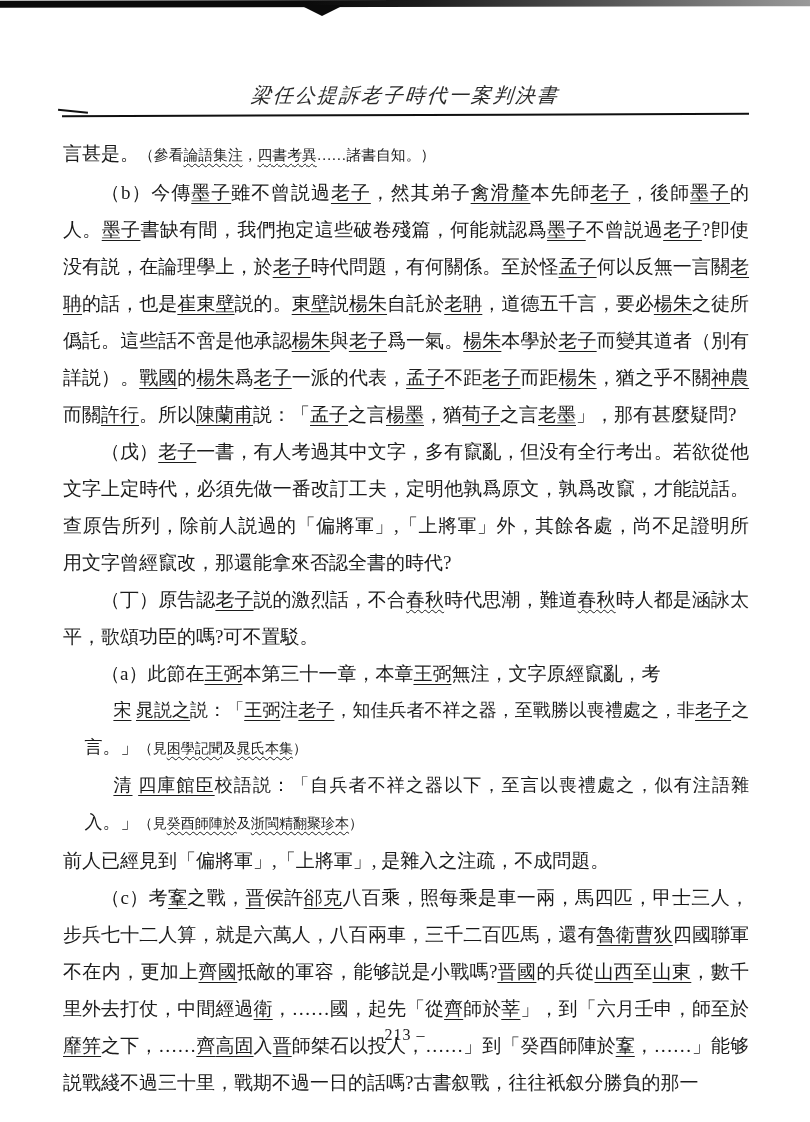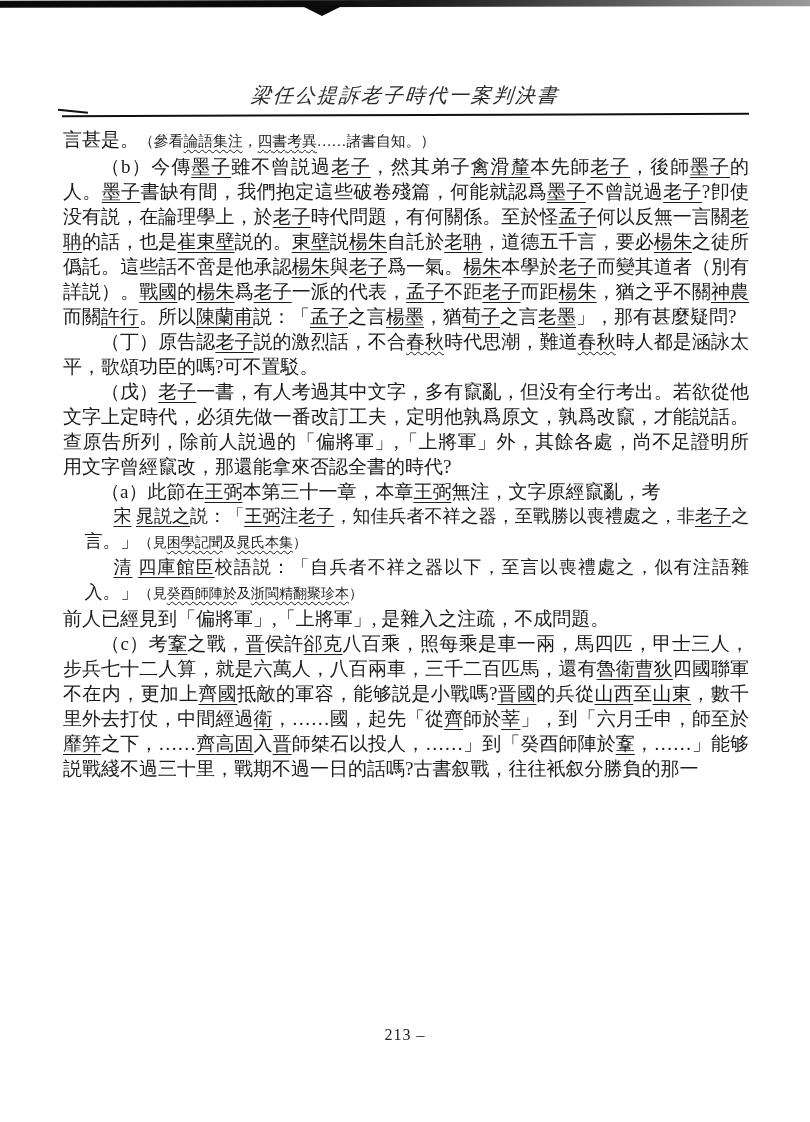--- a/index.html
+++ b/index.html
@@ -38,22 +38,22 @@
     position:absolute;top:114px;left:62px;width:687px;height:2px;
     background:#101010;
     transform:rotate(-0.2deg);
   }
   .header-rule::before{
     content:"";position:absolute;left:-4px;top:-5px;width:30px;height:2px;
     background:#101010;transform:rotate(6deg);
   }
   
   .text-body{
-    position:absolute;top:127px;left:63px;width:686px;
-    font-size:19px;line-height:25px;
+    position:absolute;top:135px;left:63px;width:686px;
+    font-size:19px;line-height:37px;
     text-align:justify;text-justify:inter-character;
   }
   .para{margin:0;text-indent:2em;}
   .para.noindent{text-indent:0;}
   .para.quote{margin-left:1.2em;text-indent:1.6em;font-size:18px;}
   .u-n{text-decoration:underline;text-decoration-thickness:1px;text-underline-offset:4px;}
   .u-b{text-decoration:underline;text-decoration-style:wavy;text-decoration-thickness:1px;text-underline-offset:3px;}
   .sm{font-size:0.78em;}
   
   .page-number{
@@ -70,22 +70,22 @@
   <div class="scan-edge"></div>
   <div class="scan-notch"></div>
 
   <div class="running-header">梁任公提訴老子時代一案判決書</div>
 
   <div class="header-rule"></div>
 
   <div class="text-body">
       <p class="para noindent"><span>言甚是。</span><span class="sm">（參看</span><span class="u-b sm">論語集注</span><span class="sm">，</span><span class="u-b sm">四書考異</span><span class="sm">……諸書自知。）</span></p>
       <p class="para"><span>（b）今傳</span><span class="u-n">墨子</span><span>雖不曾説過</span><span class="u-n">老子</span><span>，然其弟子</span><span class="u-n">禽滑釐</span><span>本先師</span><span class="u-n">老子</span><span>，後師</span><span class="u-n">墨子</span><span>的人。</span><span class="u-n">墨子</span><span>書缺有間，我們抱定這些破卷殘篇，何能就認爲</span><span class="u-n">墨子</span><span>不曾説過</span><span class="u-n">老子</span><span>?卽使没有説，在論理學上，於</span><span class="u-n">老子</span><span>時代問題，有何關係。至於怪</span><span class="u-n">孟子</span><span>何以反無一言關</span><span class="u-n">老聃</span><span>的話，也是</span><span class="u-n">崔東壁</span><span>説的。</span><span class="u-n">東壁</span><span>説</span><span class="u-n">楊朱</span><span>自託於</span><span class="u-n">老聃</span><span>，道德五千言，要必</span><span class="u-n">楊朱</span><span>之徒所僞託。這些話不啻是他承認</span><span class="u-n">楊朱</span><span>與</span><span class="u-n">老子</span><span>爲一氣。</span><span class="u-n">楊朱</span><span>本學於</span><span class="u-n">老子</span><span>而變其道者（別有詳説）。</span><span class="u-n">戰國</span><span>的</span><span class="u-n">楊朱</span><span>爲</span><span class="u-n">老子</span><span>一派的代表，</span><span class="u-n">孟子</span><span>不距</span><span class="u-n">老子</span><span>而距</span><span class="u-n">楊朱</span><span>，猶之乎不關</span><span class="u-n">神農</span><span>而關</span><span class="u-n">許行</span><span>。所以</span><span class="u-n">陳蘭甫</span><span>説：「</span><span class="u-n">孟子</span><span>之言</span><span class="u-n">楊墨</span><span>，猶</span><span class="u-n">荀子</span><span>之言</span><span class="u-n">老墨</span><span>」，那有甚麼疑問?</span></p>
+      <p class="para"><span>（戊）</span><span class="u-n">老子</span><span>一書，有人考過其中文字，多有竄亂，但没有全行考出。若欲從他文字上定時代，必須先做一番改訂工夫，定明他孰爲原文，孰爲改竄，才能説話。查原告所列，除前人説過的「偏將軍」,「上將軍」外，其餘各處，尚不足證明所用文字曾經竄改，那還能拿來否認全書的時代?</span></p>
       <p class="para"><span>（丁）原告認</span><span class="u-n">老子</span><span>説的激烈話，不合</span><span class="u-b">春秋</span><span>時代思潮，難道</span><span class="u-b">春秋</span><span>時人都是涵詠太平，歌頌功臣的嗎?可不置駁。</span></p>
-      <p class="para"><span>（戊）</span><span class="u-n">老子</span><span>一書，有人考過其中文字，多有竄亂，但没有全行考出。若欲從他文字上定時代，必須先做一番改訂工夫，定明他孰爲原文，孰爲改竄，才能説話。查原告所列，除前人説過的「偏將軍」,「上將軍」外，其餘各處，尚不足證明所用文字曾經竄改，那還能拿來否認全書的時代?</span></p>
       <p class="para"><span>（a）此節在</span><span class="u-n">王弼</span><span>本第三十一章，本章</span><span class="u-n">王弼</span><span>無注，文字原經竄亂，考</span></p>
       <p class="para quote"><span class="u-n">宋</span><span> </span><span class="u-n">晁説之</span><span>説：「</span><span class="u-n">王弼</span><span>注</span><span class="u-n">老子</span><span>，知佳兵者不祥之器，至戰勝以喪禮處之，非</span><span class="u-n">老子</span><span>之言。」</span><span class="sm">（見</span><span class="u-b sm">困學記聞</span><span class="sm">及</span><span class="u-b sm">晁氏本集</span><span class="sm">）</span></p>
       <p class="para quote"><span class="u-n">清</span><span> </span><span class="u-n">四庫館臣</span><span>校語説：「自兵者不祥之器以下，至言以喪禮處之，似有注語雜入。」</span><span class="sm">（見</span><span class="u-b sm">癸酉師陣於</span><span class="sm">及</span><span class="u-b sm">浙閩精翻聚珍本</span><span class="sm">）</span></p>
       <p class="para noindent"><span>前人已經見到「偏將軍」,「上將軍」, 是雜入之注疏，不成問題。</span></p>
       <p class="para"><span>（c）考</span><span class="u-n">鞌</span><span>之戰，</span><span class="u-n">晋</span><span>侯許</span><span class="u-n">郤克</span><span>八百乘，照每乘是車一兩，馬四匹，甲士三人，步兵七十二人算，就是六萬人，八百兩車，三千二百匹馬，還有</span><span class="u-n">魯衛曹狄</span><span>四國聯軍不在内，更加上</span><span class="u-n">齊國</span><span>抵敵的軍容，能够説是小戰嗎?</span><span class="u-n">晋國</span><span>的兵從</span><span class="u-n">山西</span><span>至</span><span class="u-n">山東</span><span>，數千里外去打仗，中間經過</span><span class="u-n">衛</span><span>，……國，起先「從</span><span class="u-n">齊</span><span>師於</span><span class="u-n">莘</span><span>」，到「六月壬申，師至於</span><span class="u-n">靡笄</span><span>之下，……</span><span class="u-n">齊</span><span class="u-n">高固</span><span>入</span><span class="u-n">晋</span><span>師桀石以投人，……」到「癸酉師陣於</span><span class="u-n">鞌</span><span>，……」能够説戰綫不過三十里，戰期不過一日的話嗎?古書叙戰，往往衹叙分勝負的那一</span></p>
     </div>
 
   <div class="page-number">213 –</div>
 </div>
 

